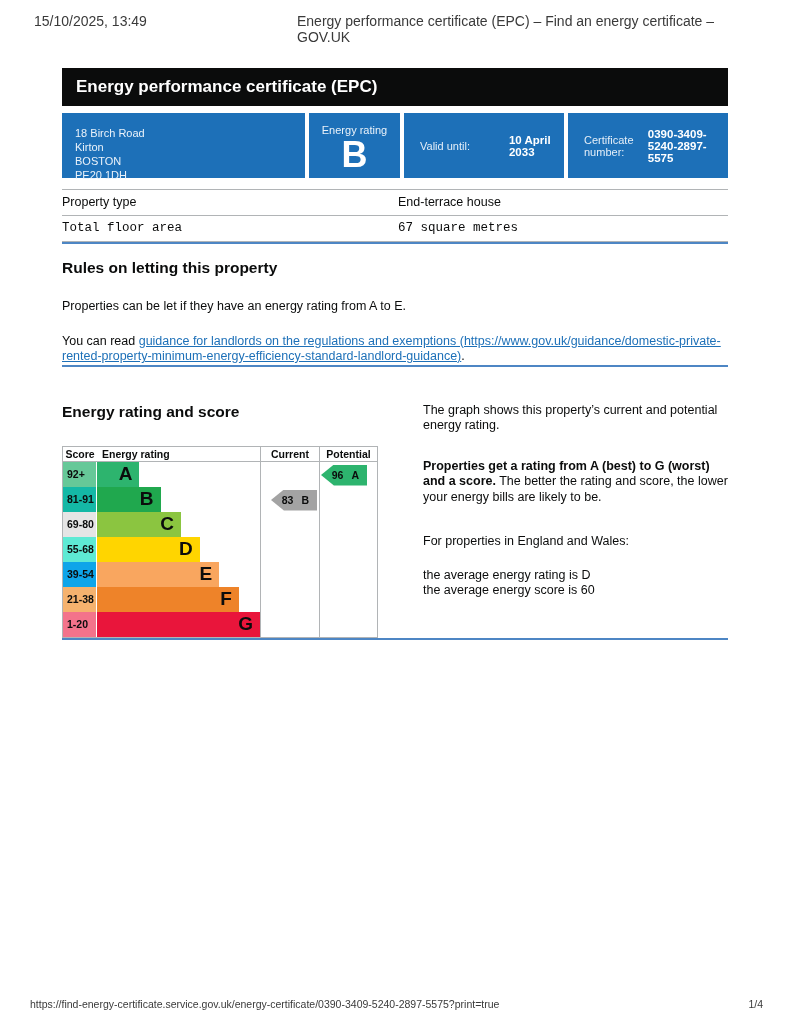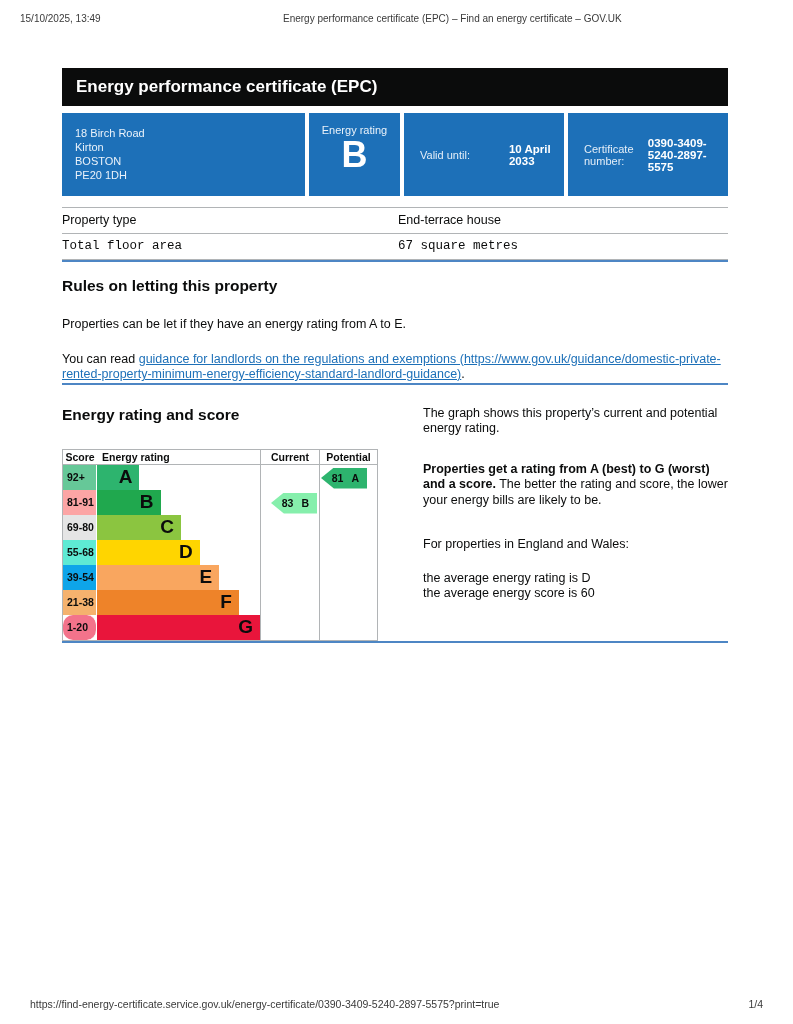--- a/index.html
+++ b/index.html
@@ -1,33 +1,33 @@
 <!DOCTYPE html>
 <html><head>
 <meta charset="utf-8">
 <style>
   * { margin:0; padding:0; box-sizing:border-box; }
   html,body { background:#ffffff; }
   body { font-family:"Liberation Sans", sans-serif; color:#0b0c0c; }
   .page { position:relative; width:793px; height:1024px; background:#fff; overflow:hidden; }
 
   
-  .meta-top { position:absolute; top:13px; left:20px; right:30px; height:14px;
-              font-size:10px; color:#3a3a3a; }
+  .meta-top { position:absolute; top:13px; left:34px; right:30px; height:14px;
+              font-size:14px; color:#3a3a3a; }
   .meta-top .dt { position:absolute; left:0; top:0; }
   .meta-top .ttl { position:absolute; left:263px; top:0; }
   .meta-bottom { position:absolute; bottom:14px; left:30px; right:30px;
                  font-size:10.5px; color:#3a3a3a; display:flex; justify-content:space-between; }
 
   .content { position:absolute; left:62px; top:68px; width:666px; }
 
   .banner { height:38px; background:#0b0c0c; color:#fff; display:flex; align-items:center;
             padding-left:14px; font-size:17px; font-weight:bold; }
 
-  .summary-row { margin-top:7px; display:flex; gap:4px; height:83px; }
+  .summary-row { margin-top:7px; display:flex; gap:4px; height:65px; }
   .addr-box { width:243px; background:#1d70b8; color:#eaf2fa; padding:13px 0 0 13px;
               font-size:11px; line-height:14px; }
   .rating-box { width:91px; background:#1d70b8; color:#fff; text-align:center; padding-top:11px; }
   .rating-box .lbl { font-size:11px; color:#eaf2fa; }
   .rating-box .val { font-size:36px; font-weight:bold; line-height:38px; }
   .validity-col { flex:1; display:flex; flex-direction:row; gap:4px; }
   .validity-box { flex:1; background:#1d70b8; color:#fff; display:flex; align-items:center;
                   padding-left:16px; font-size:11px; }
   .validity-box .lbl { width:114px; color:#e4eef8; }
   .validity-box .val { font-weight:bold; font-size:11.5px; }
@@ -43,21 +43,21 @@
   .hr2 { margin-top:20px; }
   .hr3 { margin-top:23px; }
 
   h2 { font-size:15.5px; font-weight:bold; color:#0b0c0c; }
   .rules-h { margin-top:15px; }
   p, .bodytext { font-size:12.5px; line-height:15.5px; }
   .rules-p1 { margin-top:22px; }
   .rules-p2 { margin-top:19px; }
   a, .link { color:#1d70b8; text-decoration:underline; }
 
-  .two-col { margin-top:21px; display:grid; grid-template-columns:330px 1fr; column-gap:31px; }
+  .two-col { margin-top:36px; display:grid; grid-template-columns:330px 1fr; column-gap:31px; }
   .lc-p { margin-top:21px; }
   .lc-link { margin-top:27px; }
   .rc-p2 { margin-top:25px; }
   .rc-p3 { margin-top:29px; }
   .rc-avg { margin-top:18px; }
 
   
   .epc-chart { position:relative; margin-top:25px; width:316px; border:1px solid #b1b4b6;
                background:#fff; }
   .epc-header { display:flex; height:15px; border-bottom:1px solid #b1b4b6; align-items:center;
@@ -152,21 +152,21 @@
           <div id="epc-rows">
               <div class="epc-row">
                 <div class="epc-score" style="background: rgb(102, 200, 152);">92+</div>
                 <div class="epc-bar-area">
                   <div class="epc-bar" style="width: 26%; background: rgb(45, 180, 110);">A</div>
                 </div>
                 <div class="epc-cell epc-current-cell"></div>
                 <div class="epc-cell epc-potential-cell"></div>
               </div>
               <div class="epc-row">
-                <div class="epc-score" style="background: #fca5a5;">81-91</div>
+                <div class="epc-score" style="background: #14b8a6;">81-91</div>
                 <div class="epc-bar-area">
                   <div class="epc-bar" style="width: 39%; background: rgb(32, 168, 78);">B</div>
                 </div>
                 <div class="epc-cell epc-current-cell"></div>
                 <div class="epc-cell epc-potential-cell"></div>
               </div>
               <div class="epc-row">
                 <div class="epc-score" style="background: #e5e5e5;">69-80</div>
                 <div class="epc-bar-area">
                   <div class="epc-bar" style="width: 51.5%; background: rgb(139, 197, 64);">C</div>
@@ -192,34 +192,34 @@
               </div>
               <div class="epc-row">
                 <div class="epc-score" style="background: rgb(245, 178, 110);">21-38</div>
                 <div class="epc-bar-area">
                   <div class="epc-bar" style="width: 87%; background: rgb(238, 131, 41);">F</div>
                 </div>
                 <div class="epc-cell epc-current-cell"></div>
                 <div class="epc-cell epc-potential-cell"></div>
               </div>
               <div class="epc-row">
-                <div class="epc-score" style="background: rgb(243, 115, 139); border-radius: 10px;">1-20</div>
+                <div class="epc-score" style="background: rgb(243, 115, 139);">1-20</div>
                 <div class="epc-bar-area">
                   <div class="epc-bar" style="width: 100%; background: rgb(233, 21, 59);">G</div>
                 </div>
                 <div class="epc-cell epc-current-cell"></div>
                 <div class="epc-cell epc-potential-cell"></div>
               </div>
             </div>
-        <div class="epc-arrow" style="background: #86efac; left: 208px; top: 43px;">
+        <div class="epc-arrow" style="background: #a3a3a3; left: 208px; top: 43px;">
               <span>83</span>
               <span>B</span>
             </div>
             <div class="epc-arrow" style="background: rgb(45, 180, 110); left: 258px; top: 18px;">
-              <span>81</span>
+              <span>96</span>
               <span>A</span>
             </div>
           </div>
       </div>
 
       <div class="right-col">
         <p>The graph shows this property’s current and potential energy rating.</p>
         <p class="rc-p2"><strong>Properties get a rating from A (best) to G (worst) and a score.</strong><span> The better the rating and score, the lower your energy bills are likely to be.</span></p>
         <p class="rc-p3">For properties in England and Wales:</p>
         <div class="rc-avg bodytext">

